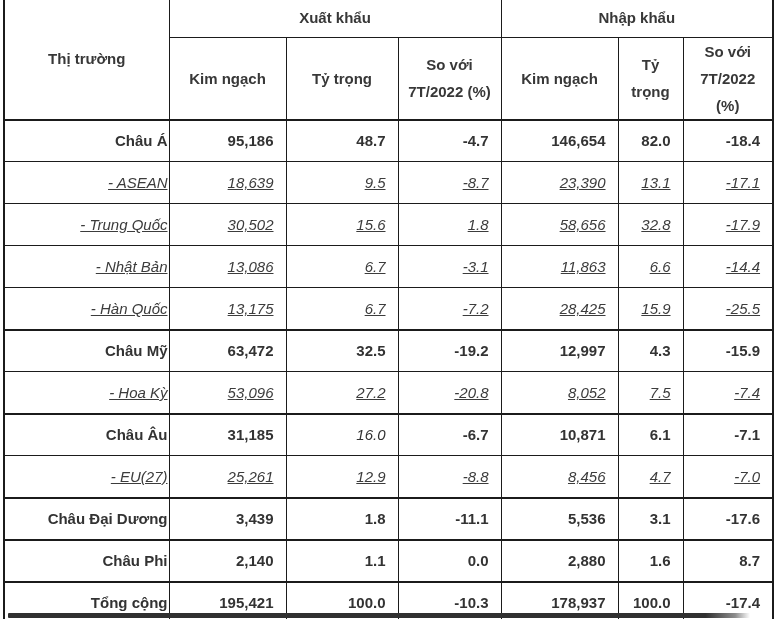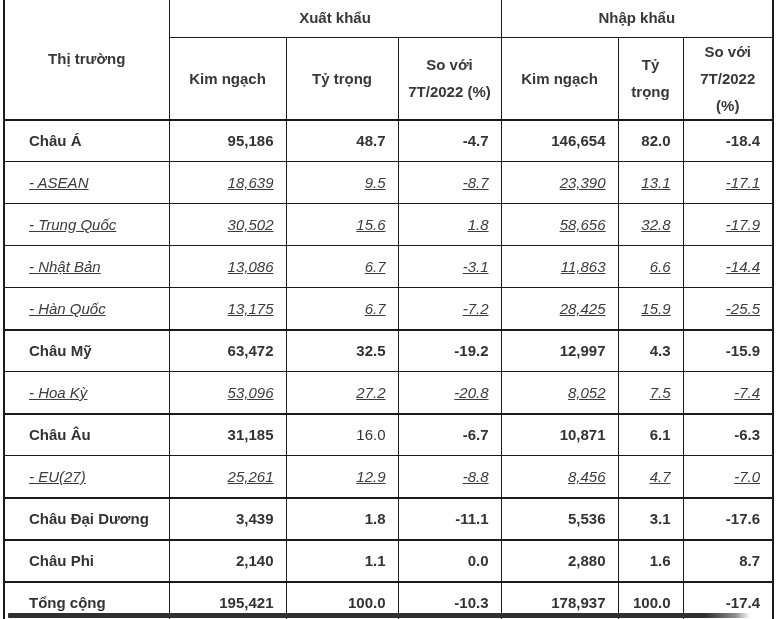--- a/index.html
+++ b/index.html
@@ -53,38 +53,39 @@
     text-align: center;
     font-weight: bold;
   }
   
   .trade-table tbody tr { height: 42px; }
   .trade-table tbody td {
     vertical-align: middle;
     white-space: nowrap;
   }
   td.label {
-    text-align: left;
+    text-align: right;
     padding-left: 24px;
   }
   td.num {
     text-align: right;
     padding-right: 12px;
   }
   tr.group td, tr.total td {
     font-weight: bold;
     border-top: 2px solid #1b1b1b;
   }
   tr.sub td {
     font-style: italic;
     font-weight: normal;
     color: #3c3c3c;
     text-decoration: underline;
   }
   td.italic-cell {
+    font-style: italic;
     font-weight: normal !important;
   }
   
   .bottom-bar {
     position: absolute;
     left: 8px;
     top: 613px;
     width: 742px;
     height: 5px;
     border-radius: 1px;
@@ -184,21 +185,21 @@
           <td class="num">7.5</td>
           <td class="num">-7.4</td>
         </tr>
         <tr class="group">
           <td class="label">Châu Âu</td>
           <td class="num">31,185</td>
           <td class="num italic-cell">16.0</td>
           <td class="num">-6.7</td>
           <td class="num">10,871</td>
           <td class="num">6.1</td>
-          <td class="num">-6.3</td>
+          <td class="num">-7.1</td>
         </tr>
         <tr class="sub">
           <td class="label">- EU(27)</td>
           <td class="num">25,261</td>
           <td class="num">12.9</td>
           <td class="num">-8.8</td>
           <td class="num">8,456</td>
           <td class="num">4.7</td>
           <td class="num">-7.0</td>
         </tr>

